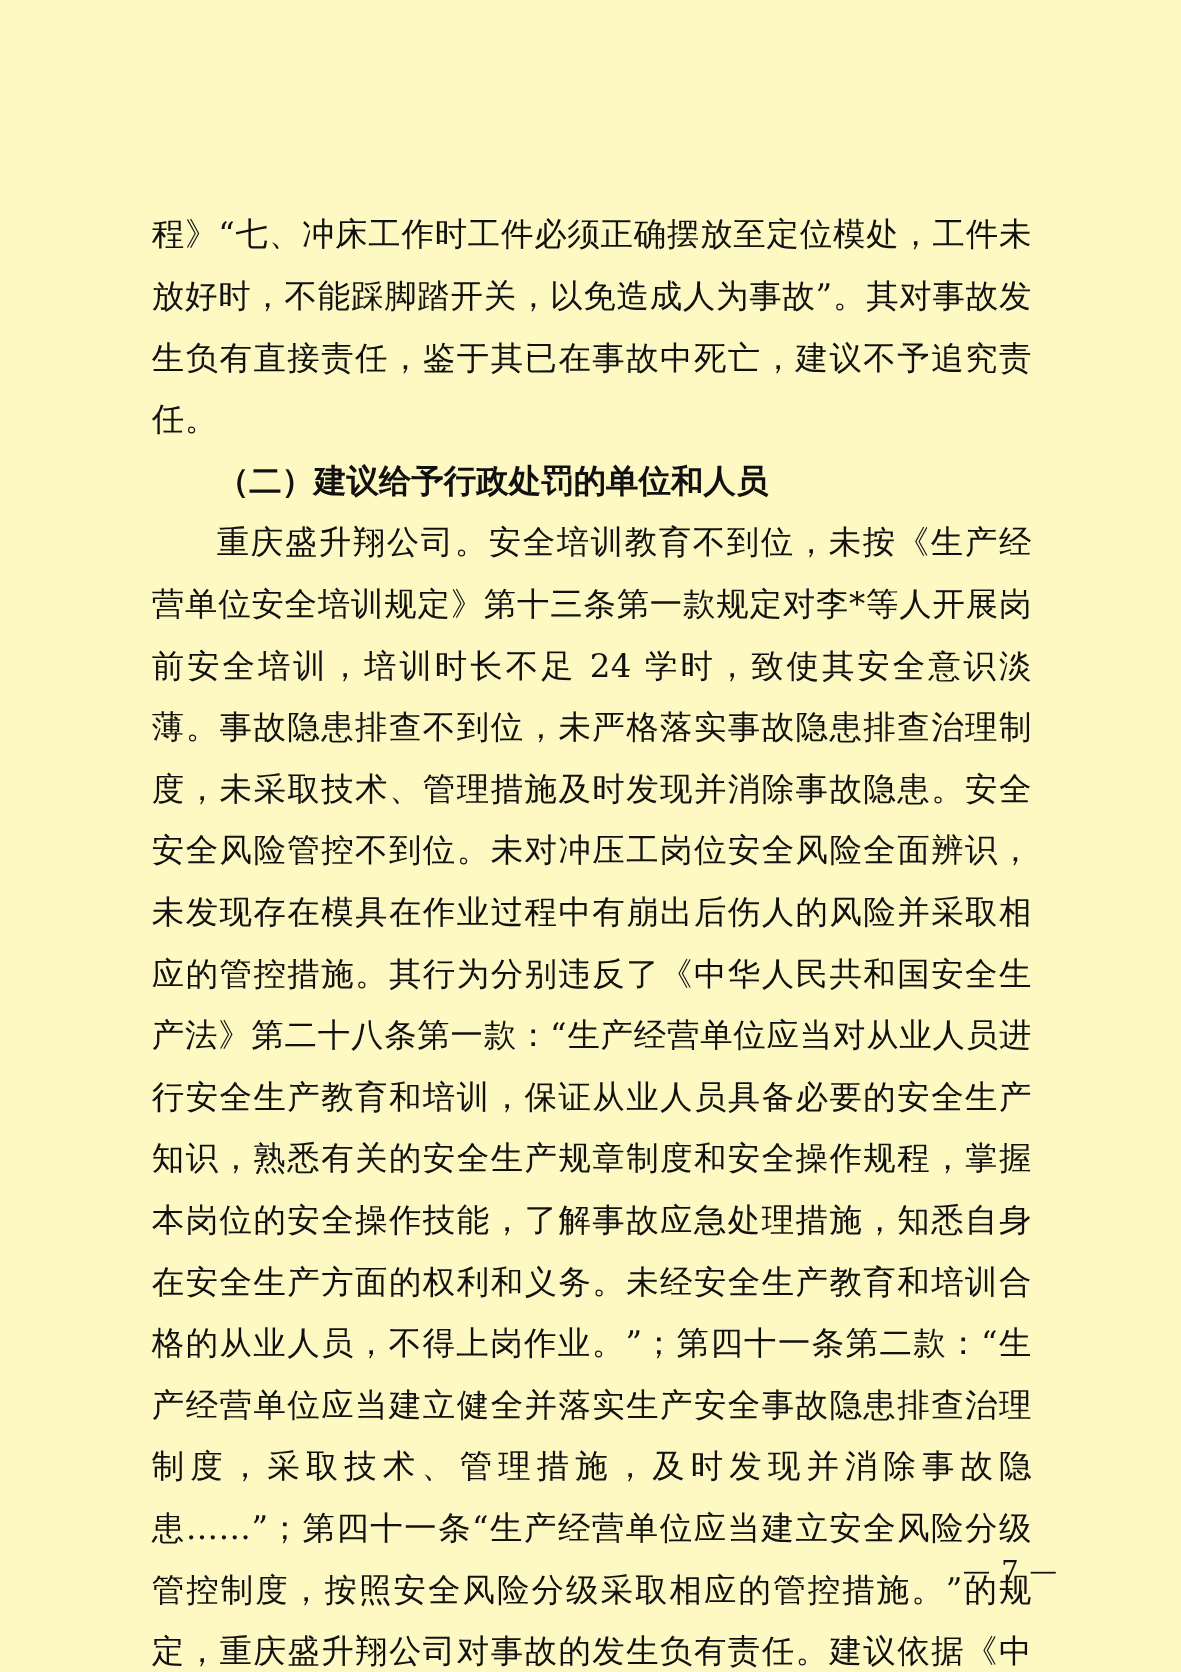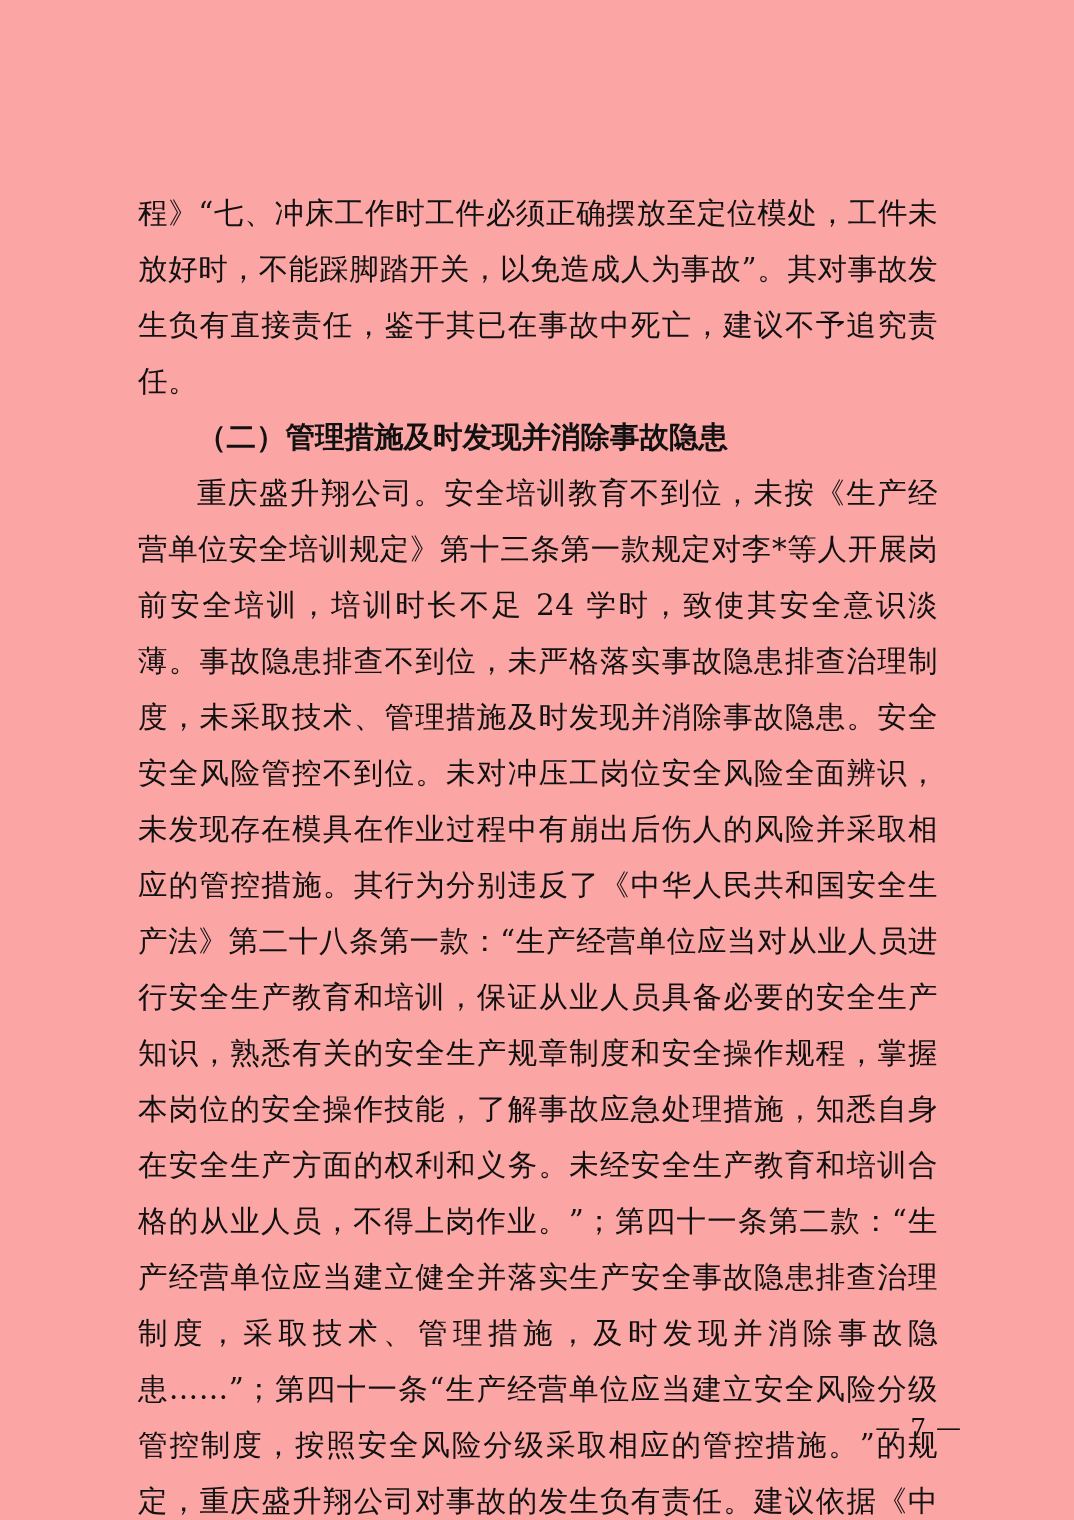--- a/index.html
+++ b/index.html
@@ -4,21 +4,21 @@
 <style>
   html, body {
     margin: 0;
     padding: 0;
     background: #ffffff;
   }
   .page {
     position: relative;
     width: 1074px;
     height: 1520px;
-    background: #fca5a5;
+    background: #fef9c3;
     box-sizing: border-box;
     overflow: hidden;
     font-family: "DejaVu Serif", "Liberation Serif", serif;
   }
   .content {
     position: absolute;
     left: 138px;
     top: 185px;
     width: 800px;
   }
@@ -56,20 +56,20 @@
   }
 </style>
 </head>
 <body>
 
 <div class="page">
   <div class="content">
 
     <p class="para">程》“七、冲床工作时工件必须正确摆放至定位模处，工件未放好时，不能踩脚踏开关，以免造成人为事故”。其对事故发生负有直接责任，鉴于其已在事故中死亡，建议不予追究责任。</p>
 
-    <p class="heading">（二）管理措施及时发现并消除事故隐患</p>
+    <p class="heading">（二）建议给予行政处罚的单位和人员</p>
 
     <p class="para indent"><span class="bold">重庆盛升翔公司</span><span>。安全培训教育不到位，未按《生产经营单位安全培训规定》第十三条第一款规定对李*等人开展岗前安全培训，培训时长不足 24 学时，致使其安全意识淡薄。事故隐患排查不到位，未严格落实事故隐患排查治理制度，未采取技术、管理措施及时发现并消除事故隐患。安全安全风险管控不到位。未对冲压工岗位安全风险全面辨识，未发现存在模具在作业过程中有崩出后伤人的风险并采取相应的管控措施。其行为分别违反了《中华人民共和国安全生产法》第二十八条第一款：“生产经营单位应当对从业人员进行安全生产教育和培训，保证从业人员具备必要的安全生产知识，熟悉有关的安全生产规章制度和安全操作规程，掌握本岗位的安全操作技能，了解事故应急处理措施，知悉自身在安全生产方面的权利和义务。未经安全生产教育和培训合格的从业人员，不得上岗作业。”；第四十一条第二款：“生产经营单位应当建立健全并落实生产安全事故隐患排查治理制度，采取技术、管理措施，及时发现并消除事故隐患……”；第四十一条“生产经营单位应当建立安全风险分级管控制度，按照安全风险分级采取相应的管控措施。”的规定，重庆盛升翔公司对事故的发生负有责任。建议依据《中华人民共和国安全生产法》</span></p>
 
   </div>
 
   <div class="page-number">— 7 —</div>
 </div>
 
 </body></html>

